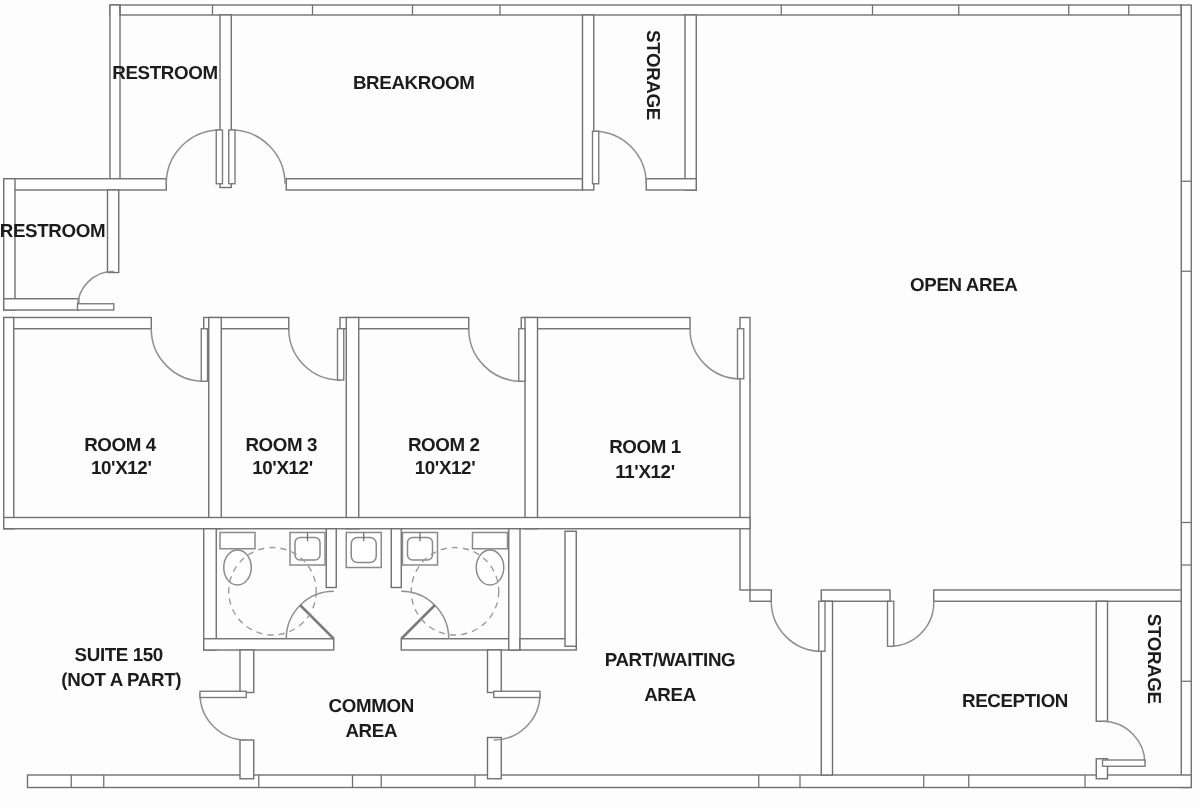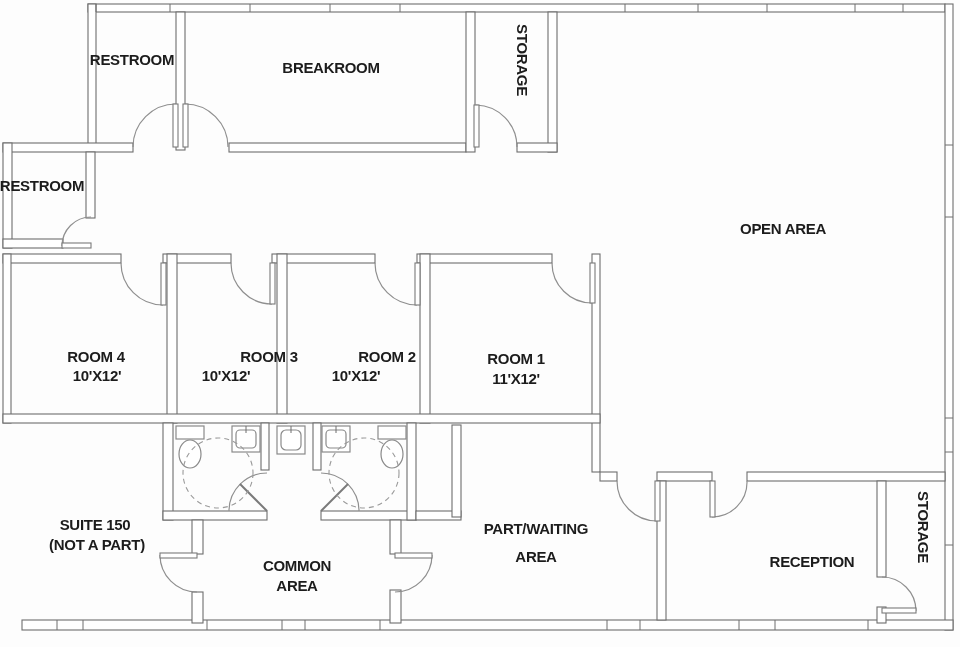--- a/index.html
+++ b/index.html
@@ -193,27 +193,27 @@
 
       <circle class="dash" cx="218" cy="473" r="35"></circle>
       <circle class="dash" cx="364" cy="473" r="35"></circle>
     </g>
   </svg>
 
   <div class="lbl" style="left:132px;top:59px;">RESTROOM</div>
   <div class="lbl big" style="left:331px;top:67px;">BREAKROOM</div>
   <div class="lbl vert" style="left:522px;top:60px;">STORAGE</div>
   <div class="lbl" style="left:42px;top:185px;">RESTROOM</div>
-  <div class="lbl big" style="left:771px;top:228px;margin-left:12px;">OPEN AREA</div>
+  <div class="lbl big" style="left:771px;top:228px;">OPEN AREA</div>
 
   <div class="lbl" style="left:96px;top:356px;">ROOM 4</div>
   <div class="lbl" style="left:97px;top:375px;">10'X12'</div>
-  <div class="lbl" style="left:225px;top:356px;margin-left:44px;">ROOM 3</div>
+  <div class="lbl" style="left:225px;top:356px;">ROOM 3</div>
   <div class="lbl" style="left:226px;top:375px;">10'X12'</div>
-  <div class="lbl" style="left:355px;top:356px;margin-left:32px;">ROOM 2</div>
+  <div class="lbl" style="left:355px;top:356px;">ROOM 2</div>
   <div class="lbl" style="left:356px;top:375px;">10'X12'</div>
   <div class="lbl" style="left:516px;top:358px;">ROOM 1</div>
   <div class="lbl" style="left:516px;top:378px;">11'X12'</div>
 
   <div class="lbl" style="left:95px;top:500px;margin-top:24px;">SUITE 150</div>
   <div class="lbl" style="left:97px;top:544px;">(NOT A PART)</div>
 
   <div class="lbl" style="left:297px;top:565px;text-align:right;">COMMON</div>
   <div class="lbl" style="left:297px;top:585px;">AREA</div>
   <div class="lbl" style="left:536px;top:528px;">PART/WAITING</div>

